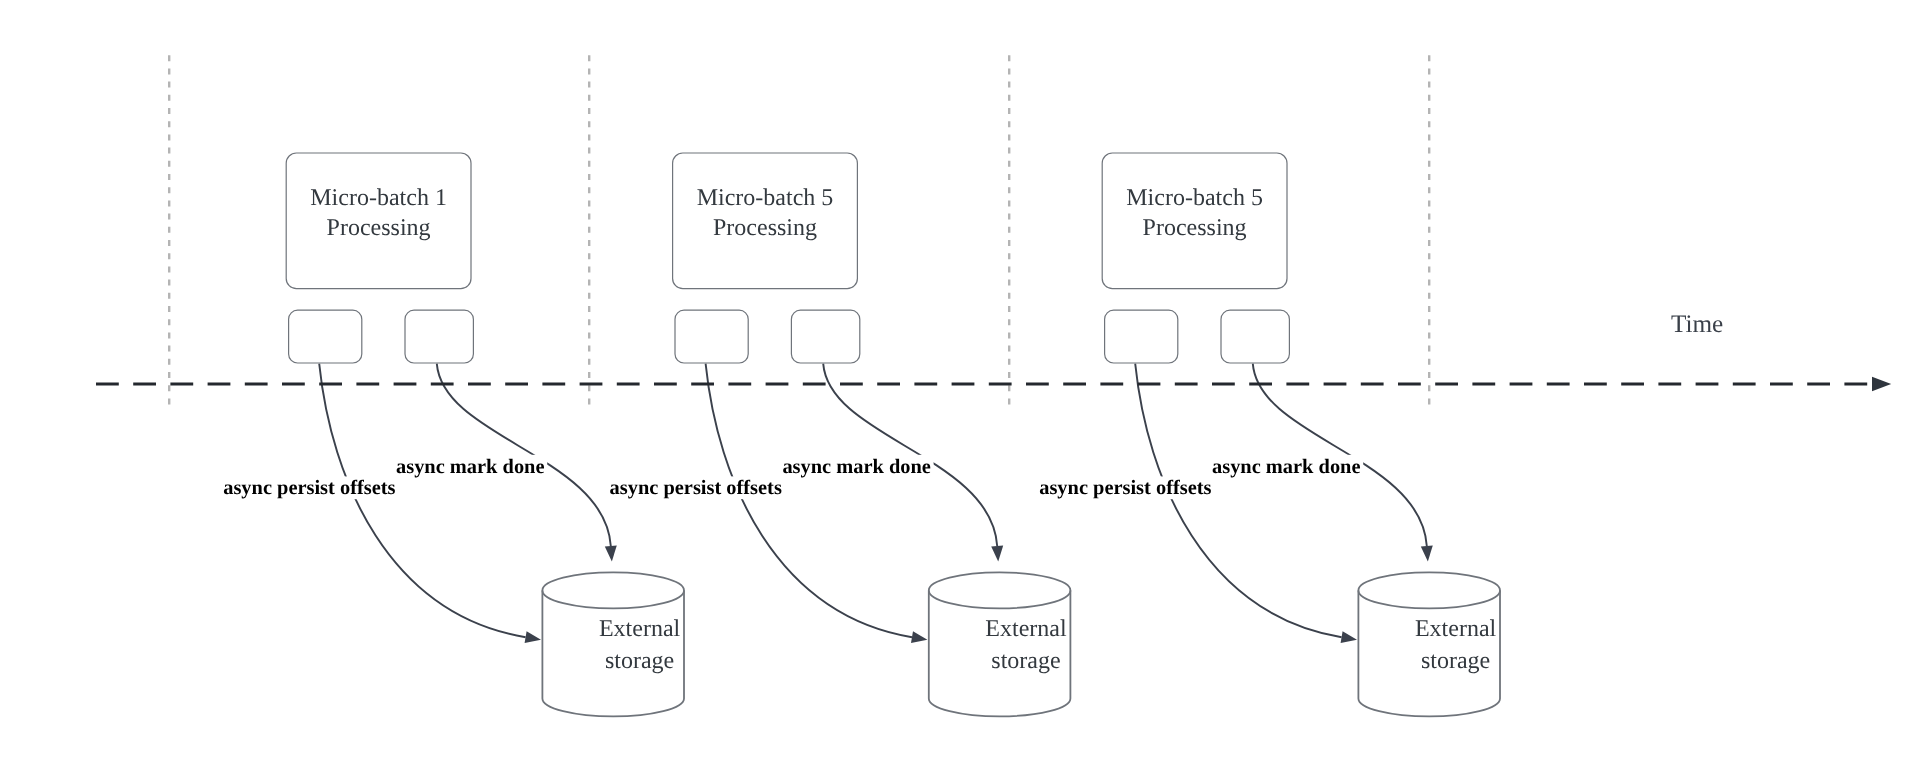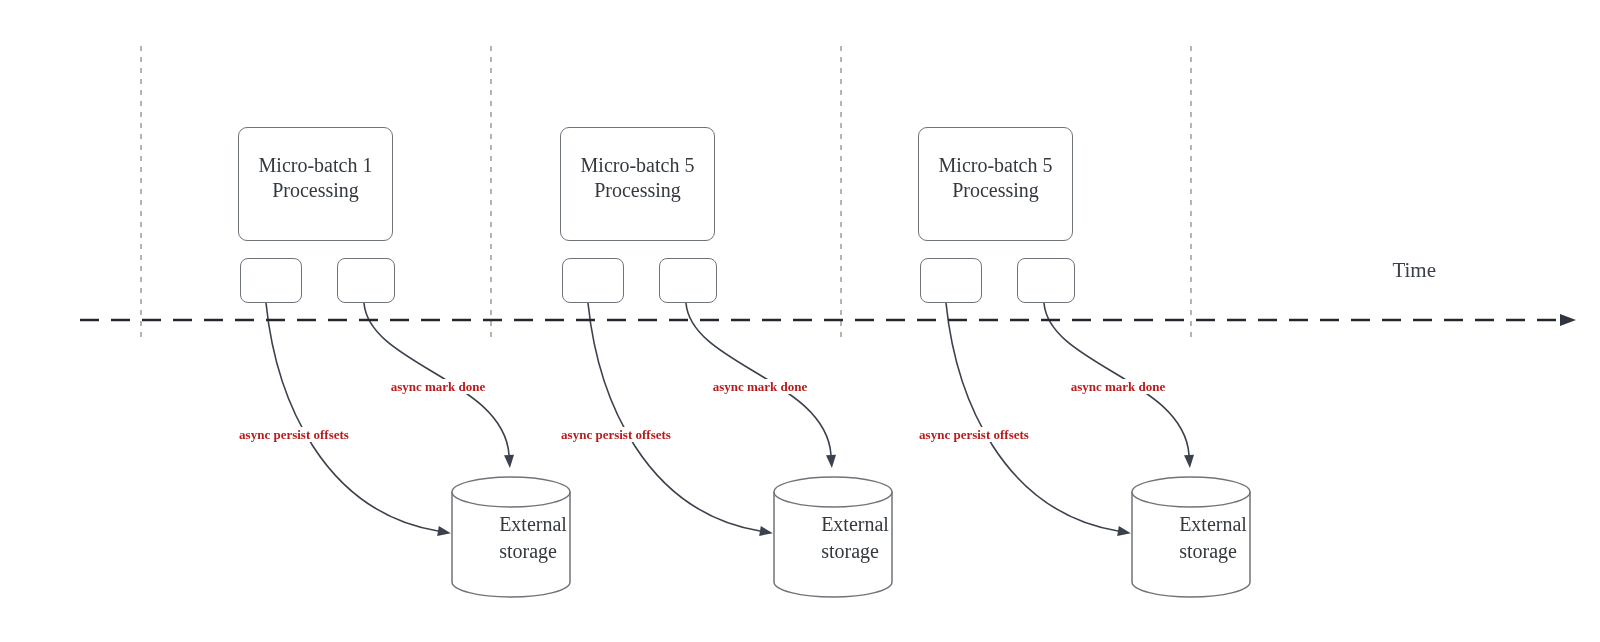--- a/index.html
+++ b/index.html
@@ -51,37 +51,37 @@
     height: 45px;
     border: 1.5px solid #6f747b;
     border-radius: 8px;
     background: #ffffff;
   }
   .task-box.a { left: 2px;  width: 62px; }
   .task-box.b { left: 99px; width: 58px; }
   .anno {
     position: absolute;
     width: 220px;
-    text-align: center;
-    font-size: 13px;
+    text-align: left;
+    font-size: 17px;
     font-weight: 700;
-    color: #b91c1c;
+    color: #000000;
     white-space: nowrap;
   }
   .anno span { background: #ffffff; padding: 0 2px; }
-  .anno.persist { left: -54px; top: 427px; }
+  .anno.persist { left: -54px; top: 397px; }
   .anno.mark    { left:  90px; top: 379px; }
   .storage-text {
     position: absolute;
     left: 214px; top: 498px;
     width: 118px; height: 80px;
     display: flex;
     align-items: center;
     justify-content: center;
-    text-align: left;
+    text-align: center;
     font-size: 20px;
     line-height: 27px;
     color: #33393f;
     white-space: pre-line;
     padding-left: 44px;
   }
   .time-label {
     position: absolute;
     left: 1336px; top: 258px;
     width: 100px;

